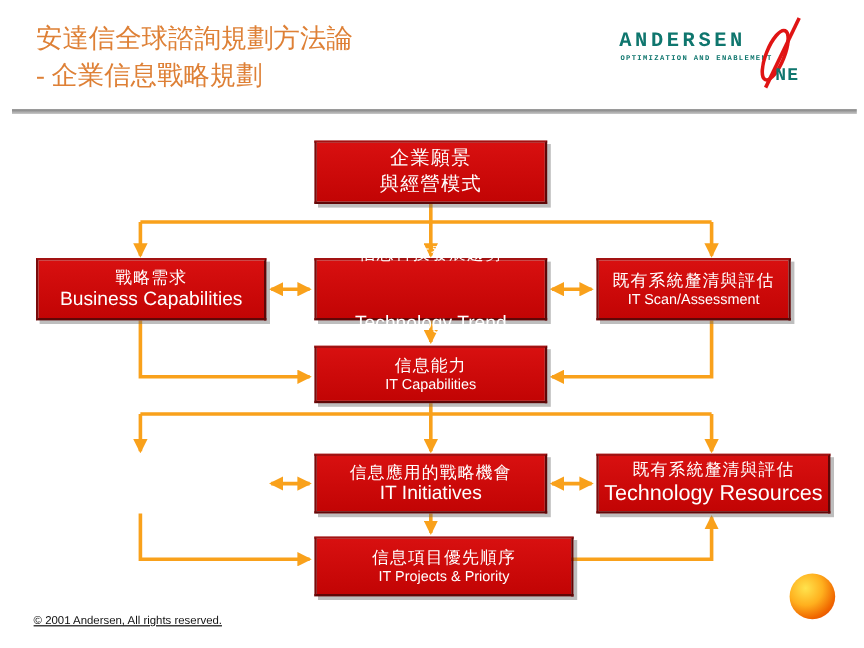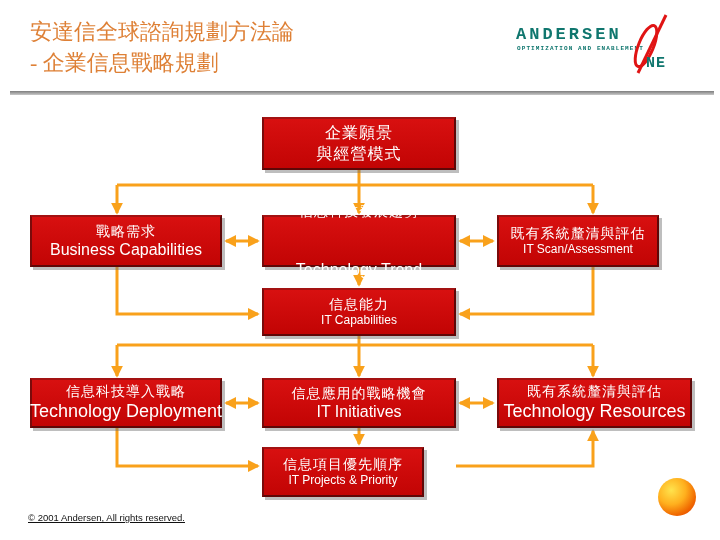--- a/index.html
+++ b/index.html
@@ -37,21 +37,21 @@
   .box .en.med{font-size:12px;}
   #b-vision{left:262px;top:117px;width:194px;height:53px;}
   #b-vision .zh{font-size:16px;}
   #b-business{left:30px;top:215px;width:192px;height:52px;}
   #b-trend{left:262px;top:215px;width:194px;height:52px;gap:40px;}
   #b-scan{left:497px;top:215px;width:162px;height:52px;}
   #b-cap{left:262px;top:288px;width:194px;height:48px;}
   #b-deploy{left:30px;top:378px;width:192px;height:50px;}
   #b-init{left:262px;top:378px;width:194px;height:50px;}
   #b-res{left:497px;top:378px;width:195px;height:50px;}
-  #b-proj{left:262px;top:447px;width:162px;height:50px;}
+  #b-proj{left:262px;top:447px;width:216px;height:50px;}
 
   
   .copyright{position:absolute;left:28px;top:512px;font-size:9.5px;color:#111;text-decoration:underline;}
   .sphere{position:absolute;left:658px;top:478px;width:38px;height:38px;border-radius:50%;
           background:radial-gradient(circle at 35% 32%,#ffe34d 0%,#ffb01e 40%,#f06800 70%,#dd2e00 100%);}
 </style>
 </head>
 <body>
 
 <div class="slide">
@@ -120,24 +120,20 @@
   <div class="box" id="b-scan">
     <span class="zh">既有系統釐清與評估</span>
     <span class="en med">IT Scan/Assessment</span>
   </div>
 
   <div class="box" id="b-cap">
     <span class="zh">信息能力</span>
     <span class="en med">IT Capabilities</span>
   </div>
 
-  <div class="box" id="b-deploy">
-    <span class="zh">信息科技導入戰略</span>
-    <span class="en big">Technology Deployment</span>
-  </div>
 
   <div class="box" id="b-init">
     <span class="zh">信息應用的戰略機會</span>
     <span class="en">IT Initiatives</span>
   </div>
 
   <div class="box" id="b-res">
     <span class="zh">既有系統釐清與評估</span>
     <span class="en big">Technology Resources</span>
   </div>

